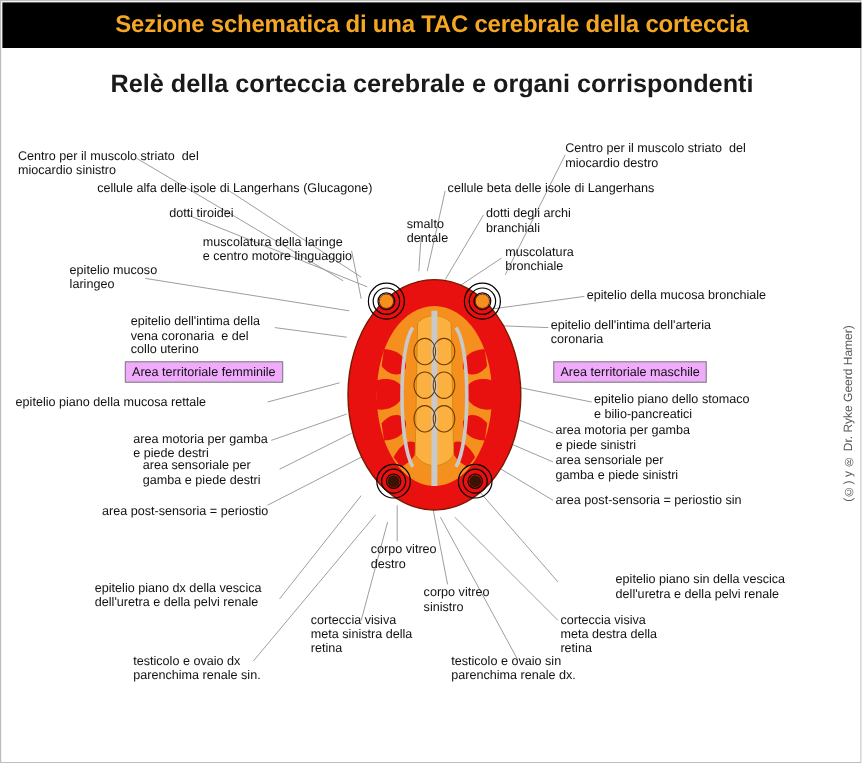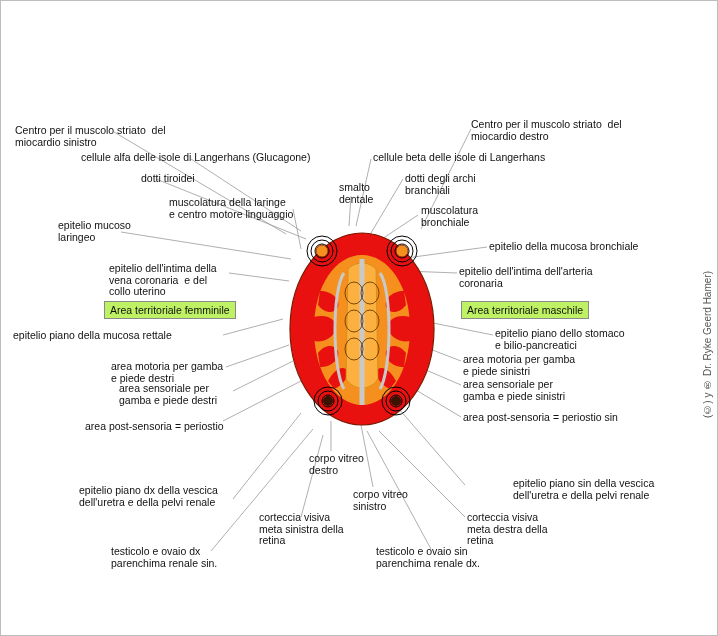--- a/index.html
+++ b/index.html
@@ -56,36 +56,40 @@
     line-height:11.5px;
     color:#111111;
     white-space:pre;
   }
   .box{
     position:absolute;
     font-size:10.5px;
     line-height:12px;
     color:#111;
     border:1px solid #8a8a8a;
-    background:#bef264;
+    background:#f0abfc;
     padding:2px 5px;
     white-space:pre;
   }
   svg.leaders{
     position:absolute;left:0;top:0;width:718px;height:636px;
     pointer-events:none;
   }
   svg.leaders line{stroke:#9a9a9a;stroke-width:0.8;}
 </style>
 </head>
 <body>
 
 <div id="page">
 
-
+  <div class="banner">
+    <div class="banner-text">Sezione schematica di una TAC cerebrale della corteccia</div>
+  </div>
+
+  <div class="subtitle">Relè della corteccia cerebrale e organi corrispondenti</div>
 
   <div class="copyright">(©) y ® Dr. Ryke Geerd Hamer)</div>
 
   <svg class="leaders" viewBox="0 0 718 636">
     <g id="leader-group">
         <line x1="113" y1="131" x2="285" y2="233"></line>
         <line x1="470" y1="128" x2="420" y2="228"></line>
         <line x1="190" y1="158" x2="300" y2="230"></line>
         <line x1="370" y1="158" x2="355" y2="225"></line>
         <line x1="155" y1="178" x2="305" y2="238"></line>

